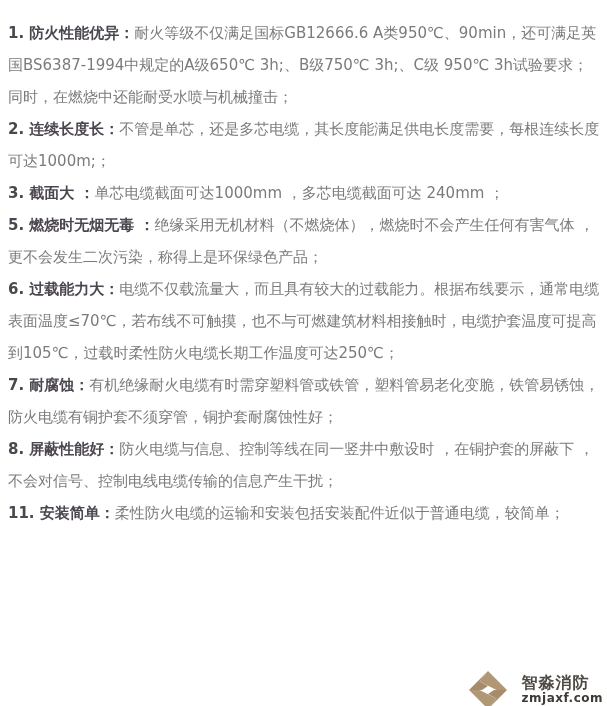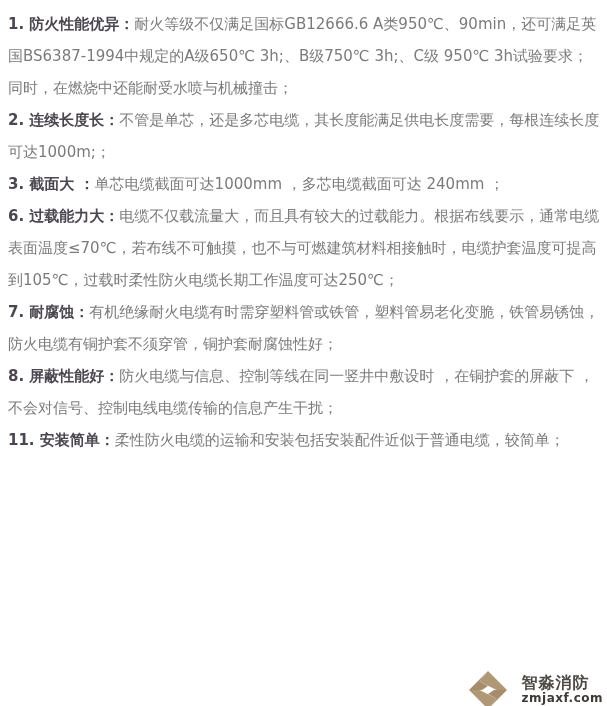--- a/index.html
+++ b/index.html
@@ -8,21 +8,21 @@
     background: #ffffff;
   }
   body {
     width: 607px;
     height: 706px;
     position: relative;
     overflow: hidden;
     font-family: "DejaVu Sans", sans-serif;
   }
   .doc {
-    padding: 8px 6px 0 8px;
+    padding: 17px 6px 0 8px;
     font-size: 15px;
     line-height: 32px;
     color: #7b7b7b;
   }
   .item {
     margin: 0;
     word-break: break-all;
   }
   .item .label {
     font-weight: bold;
@@ -61,20 +61,21 @@
     letter-spacing: 0.5px;
   }
 </style>
 </head>
 <body>
 
 <div class="doc">
   <p class="item"><span class="label">1. 防火性能优异：</span><span>耐火等级不仅满足国标GB12666.6 A类950℃、90min，还可满足英国BS6387-1994中规定的A级650℃ 3h;、B级750℃ 3h;、C级 950℃ 3h试验要求；同时，在燃烧中还能耐受水喷与机械撞击；</span></p>
   <p class="item"><span class="label">2. 连续长度长：</span><span>不管是单芯，还是多芯电缆，其长度能满足供电长度需要，每根连续长度可达1000m;；</span></p>
   <p class="item"><span class="label">3. 截面大 ：</span><span>单芯电缆截面可达1000mm ，多芯电缆截面可达 240mm ；</span></p>
+  <p class="item"><span class="label">5. 燃烧时无烟无毒 ：</span><span>绝缘采用无机材料（不燃烧体），燃烧时不会产生任何有害气体 ，更不会发生二次污染，称得上是环保绿色产品；</span></p>
   <p class="item"><span class="label">6. 过载能力大：</span><span>电缆不仅载流量大，而且具有较大的过载能力。根据布线要示，通常电缆表面温度≤70℃，若布线不可触摸，也不与可燃建筑材料相接触时，电缆护套温度可提高到105℃，过载时柔性防火电缆长期工作温度可达250℃；</span></p>
   <p class="item"><span class="label">7. 耐腐蚀：</span><span>有机绝缘耐火电缆有时需穿塑料管或铁管，塑料管易老化变脆，铁管易锈蚀，防火电缆有铜护套不须穿管，铜护套耐腐蚀性好；</span></p>
   <p class="item"><span class="label">8. 屏蔽性能好：</span><span>防火电缆与信息、控制等线在同一竖井中敷设时 ，在铜护套的屏蔽下 ，不会对信号、控制电线电缆传输的信息产生干扰；</span></p>
   <p class="item"><span class="label">11. 安装简单：</span><span>柔性防火电缆的运输和安装包括安装配件近似于普通电缆，较简单；</span></p>
 </div>
 
 <div class="watermark">
   <svg class="wm-logo" viewBox="0 0 40 40" xmlns="http://www.w3.org/2000/svg" aria-hidden="true">
 
     <polygon points="20,1 39,20 28.5,20 11.5,11.5" fill="#b09776"></polygon>

